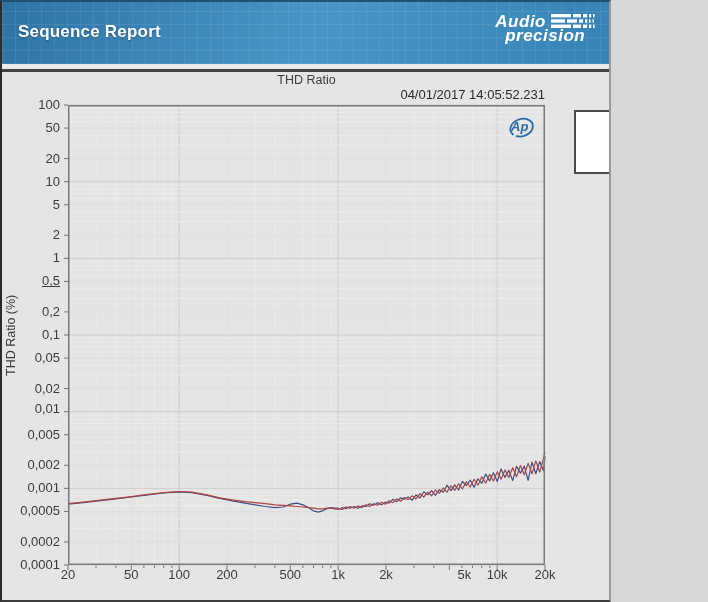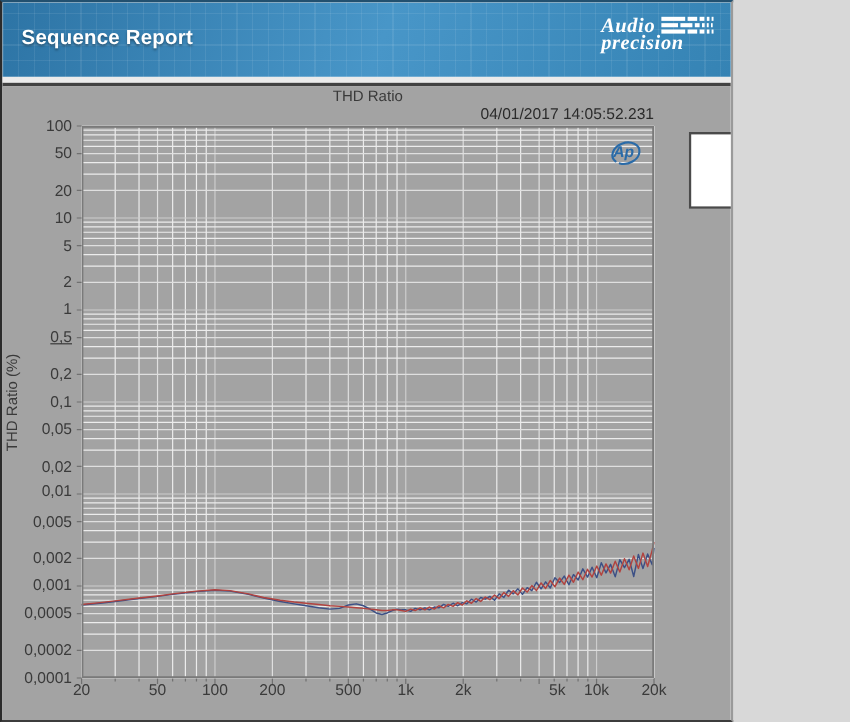--- a/index.html
+++ b/index.html
@@ -6,28 +6,28 @@
   #window{position:relative;width:611px;height:602px;box-sizing:border-box;background:#ffffff;
     border:2px solid;border-color:#22506f #9a9a9a #3c3c3c #2b2b2b;overflow:hidden;}
   
   #header{position:relative;height:62px;
     background:
       repeating-linear-gradient(90deg, rgba(255,255,255,0.08) 0 1px, rgba(255,255,255,0) 1px 13px),
       repeating-linear-gradient(0deg, rgba(255,255,255,0.08) 0 1px, rgba(255,255,255,0) 1px 13px),
       linear-gradient(110deg,#2d74a5 0%,#4896c8 52%,#3583b4 100%);}
   #header-title{position:absolute;left:16px;top:20px;color:#ffffff;font-size:17px;font-weight:bold;
     text-shadow:0 1px 2px rgba(0,0,0,0.35);letter-spacing:0.2px;}
-  #ap-logo{position:absolute;right:14px;top:11px;text-align:left;color:#ffffff;line-height:1;font-family:Liberation Serif, serif;}
+  #ap-logo{position:absolute;right:14px;top:11px;text-align:center;color:#ffffff;line-height:1;}
   #ap-logo .row1{display:flex;align-items:flex-start;justify-content:flex-end;gap:5px;}
   #ap-logo .t1{font-size:17px;font-weight:bold;font-style:italic;letter-spacing:0.5px;}
   #ap-logo .t2{font-size:17px;font-weight:bold;font-style:italic;letter-spacing:0.5px;margin-top:-3px;}
   #hdr-gap{height:5px;background:#ebebeb;}
   #hdr-line{height:3px;background:#414141;}
   
-  #content{position:relative;width:100%;height:528px;background:#a3a3a3;}
+  #content{position:relative;width:100%;height:528px;background:#e5e5e5;}
   #chart-title{position:absolute;left:66px;width:477px;top:1px;text-align:center;
     font-size:12.5px;color:#3a3a3a;}
   #timestamp{position:absolute;left:66px;width:477px;top:15px;text-align:right;
     font-size:13px;color:#2b2b2b;}
   #plot-svg{position:absolute;left:66px;top:33px;overflow:visible;}
   .y-tick-label{position:absolute;right:4px;width:56px;text-align:right;font-size:13px;color:#3a3a3a;}
   #y-labels{position:absolute;left:0;top:33px;width:62px;height:460px;}
   #x-labels{position:absolute;left:66px;top:495px;width:477px;height:16px;}
   .x-tick-label{position:absolute;width:44px;margin-left:-22px;text-align:center;font-size:13px;color:#3a3a3a;}
   #y-axis-title{position:absolute;left:1px;top:33px;height:460px;width:15px;display:flex;

